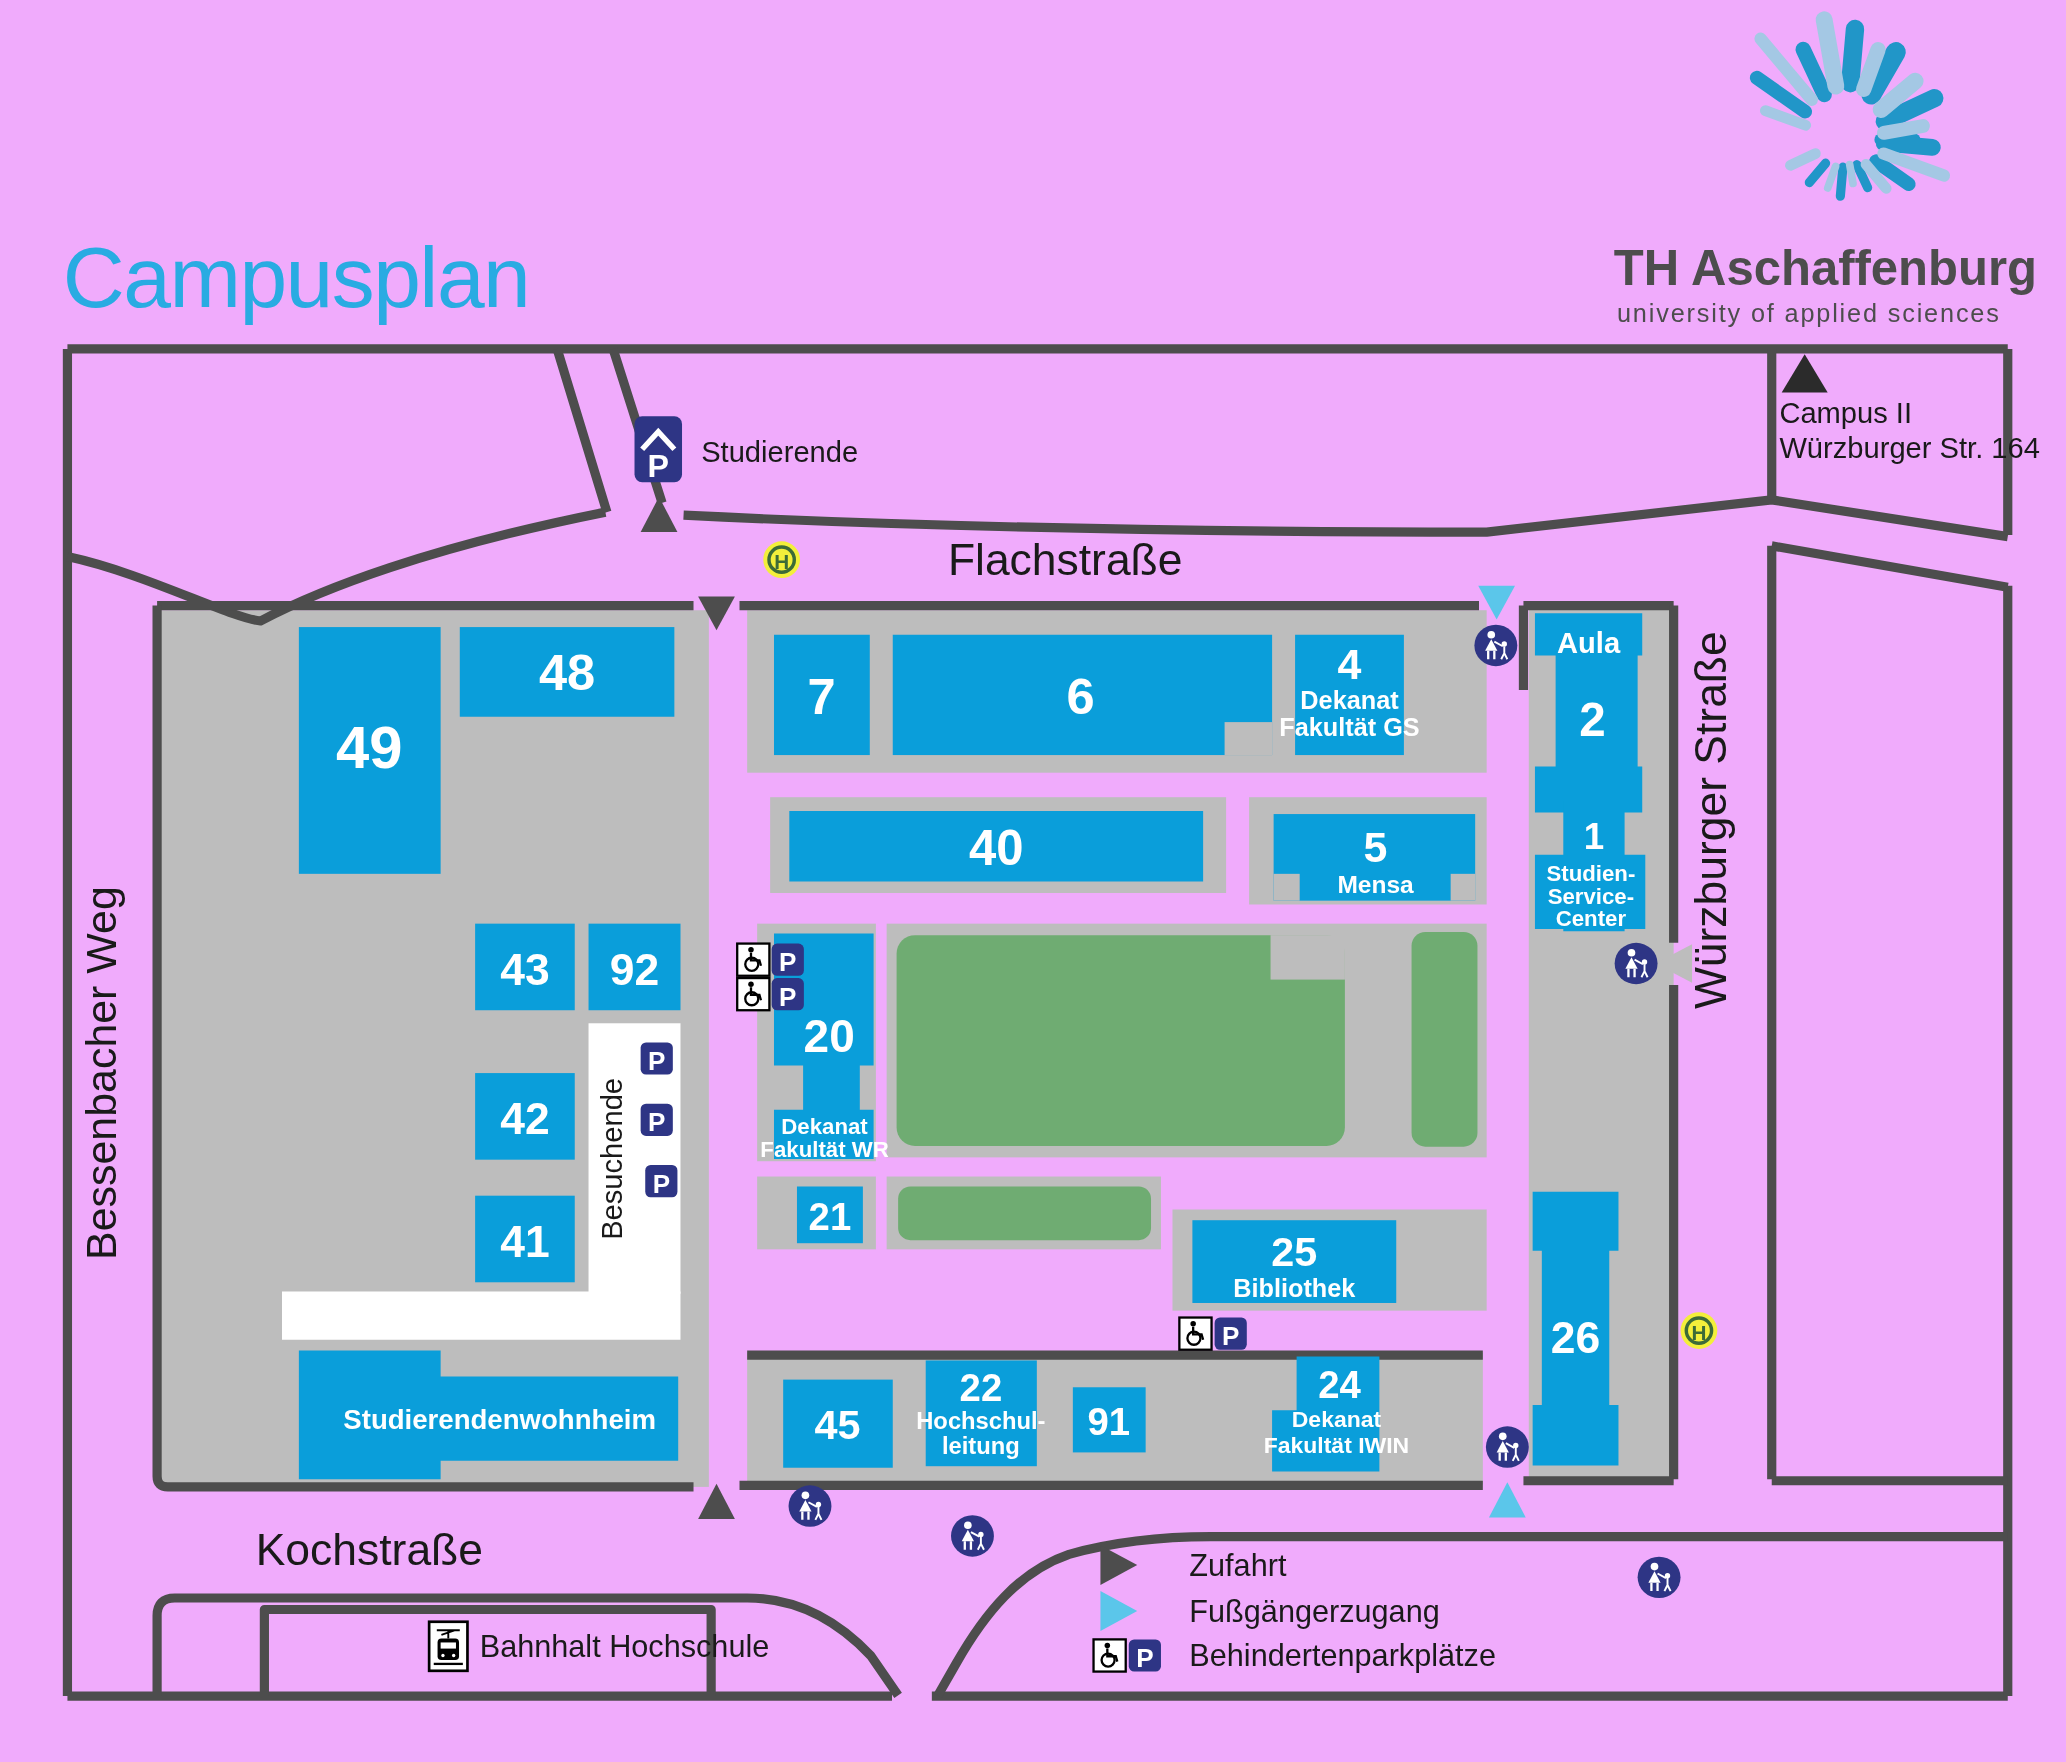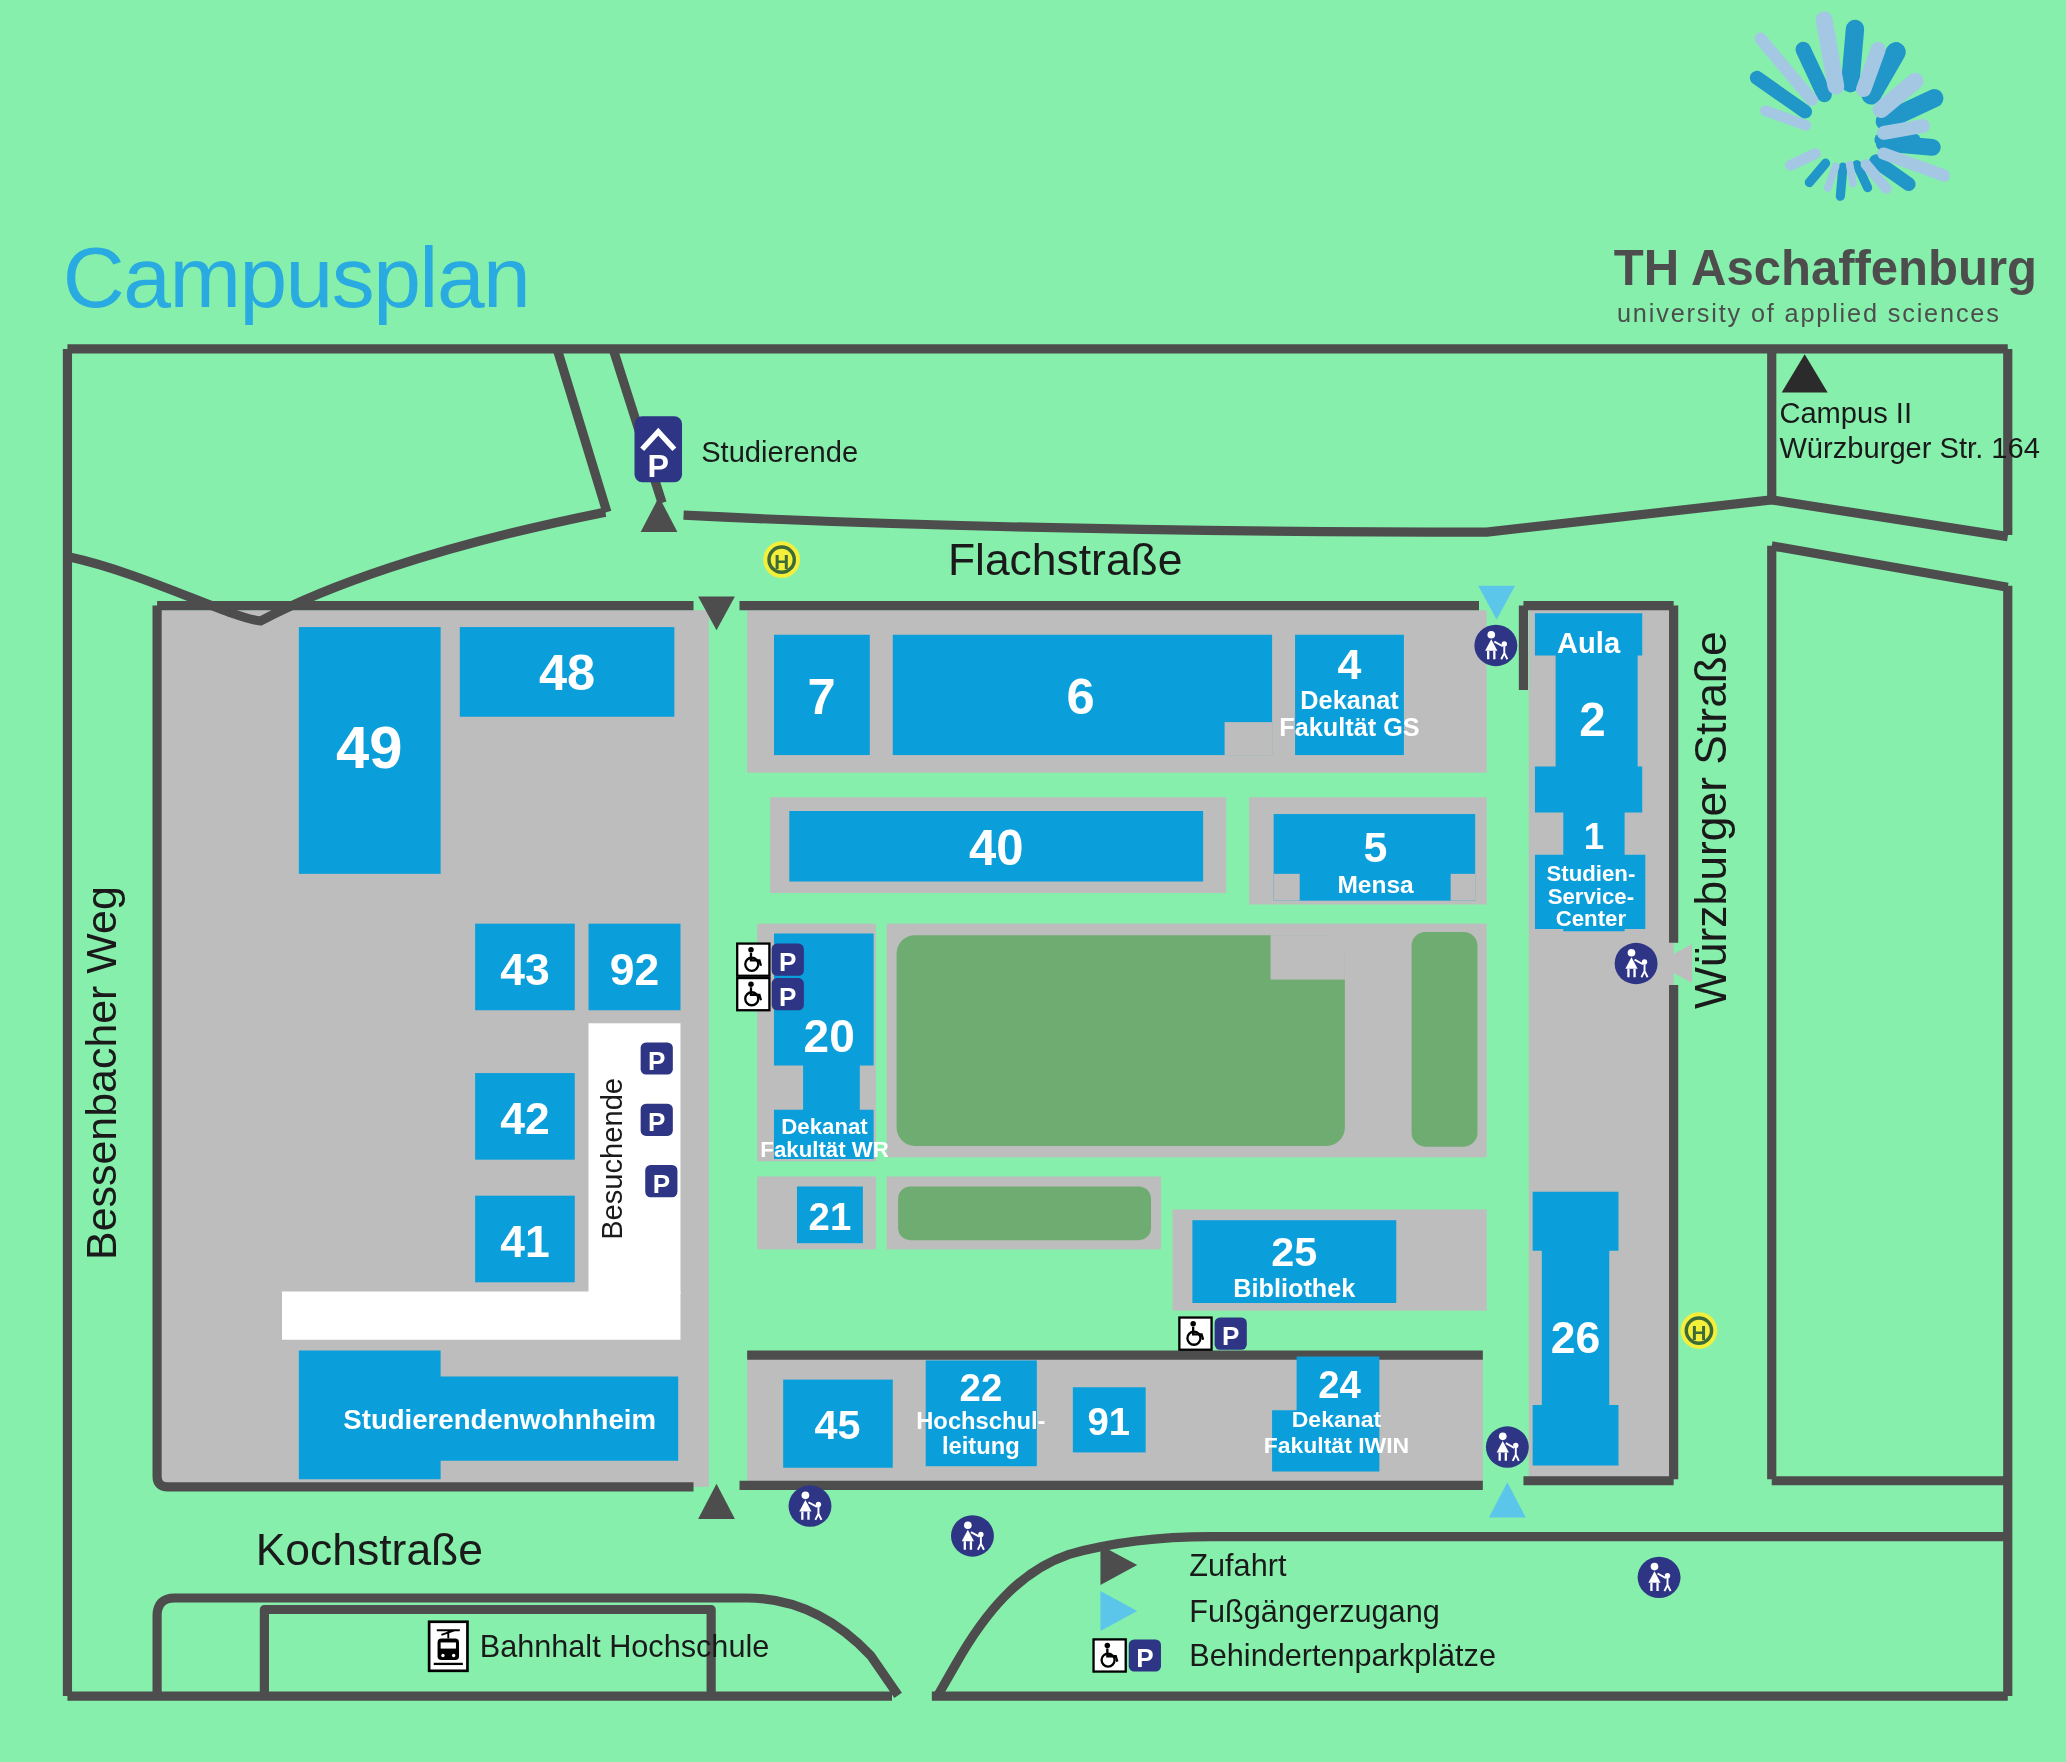--- a/index.html
+++ b/index.html
@@ -1,16 +1,16 @@
 <!DOCTYPE html>
 <html style="font-size:12.3px"><head>
 <meta charset="utf-8">
 <style>
   html,body{margin:0;padding:0;background:#fff;}
-  #page{position:relative;width:2066px;height:1763px;background:#86efac;overflow:hidden;
+  #page{position:relative;width:2066px;height:1763px;background:#f0abfc;overflow:hidden;
         font-family:"Liberation Sans", sans-serif;text-decoration:underline;}
   svg{position:absolute;left:0;top:0;}
   text{font-family:"Liberation Sans", sans-serif;}
   .road{stroke:#4D4D4D;stroke-width:12;fill:none;stroke-linejoin:round;stroke-linecap:butt;}
   .blk{fill:#BDBDBD;}
   .bld{fill:#0A9EDA;}
   .grn{fill:#6FAC72;}
   .bnum{fill:#fff;font-weight:700;text-anchor:middle;}
   .bsub{fill:#fff;font-weight:700;text-anchor:middle;}
   .street{fill:#1a1a1a;font-weight:500;text-anchor:middle;}

